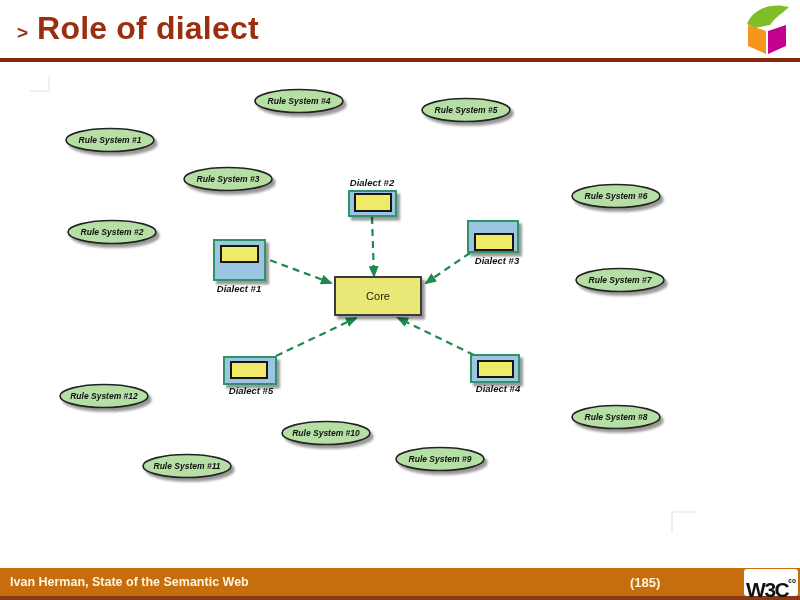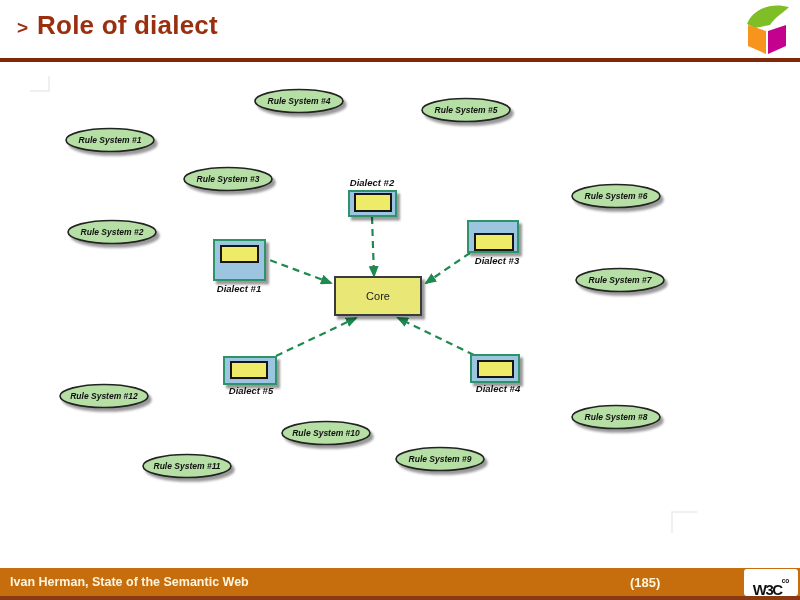--- a/index.html
+++ b/index.html
@@ -1,36 +1,36 @@
 <!DOCTYPE html>
 <html style="--title_red: #9A2F10; --rule_line: #82270A; --footer_orange: #C66D0E; --footer_edge: #8A3A12; --footer_text: #FFF5DC; --logo_orange: #F7941E; --logo_magenta: #C4008F; --logo_green: #7FBE26; --w3c_bg: #FFFFFF; --w3c_text: #111111;"><head>
 <meta charset="utf-8">
 <style>
   html,body{margin:0;padding:0;}
   .slide{position:relative;width:800px;height:600px;background:#fff;overflow:hidden;
          font-family:"Liberation Sans",sans-serif;}
   
   .header{position:absolute;top:10px;left:17px;display:flex;align-items:baseline;gap:9px;z-index:3;}
   .prompt{font-size:19px;font-weight:bold;color:var(--title_red);}
-  .title{font-size:26px;font-weight:bold;color:var(--title_red);letter-spacing:0.2px;}
+  .title{font-size:32px;font-weight:bold;color:var(--title_red);letter-spacing:0.2px;}
   .rule{position:absolute;top:58px;left:0;width:800px;height:4px;background:var(--rule_line);z-index:3;}
   .cube{position:absolute;top:5px;right:8px;width:50px;height:52px;z-index:3;}
   
   #diagram{position:absolute;left:0;top:0;z-index:1;}
   .nlabel{font:italic bold 8.5px "Liberation Sans",sans-serif;text-anchor:middle;dominant-baseline:middle;fill:#101010;}
   .dlabel{font:italic bold 9.5px "Liberation Sans",sans-serif;text-anchor:middle;fill:#101010;}
   .clabel{font:11px "Liberation Sans",sans-serif;text-anchor:middle;dominant-baseline:middle;fill:#222;}
   
   .footer{position:absolute;left:0;bottom:0;width:800px;height:32px;background:var(--footer_orange);
           border-bottom:4px solid var(--footer_edge);box-sizing:border-box;z-index:3;}
   .footer-left{position:absolute;left:10px;top:7px;font-size:12.5px;font-weight:bold;color:var(--footer_text);}
   .footer-page{position:absolute;left:630px;top:7px;font-size:13px;font-weight:bold;color:var(--footer_text);}
   .w3c-badge{position:absolute;right:2px;top:1px;width:54px;height:27px;background:var(--w3c_bg);
              border-radius:3px;display:flex;align-items:center;justify-content:center;cursor:pointer;}
-  .w3c-text{font-size:15px;font-weight:bold;color:var(--w3c_text);letter-spacing:-1.5px;line-height:1;margin-top:13px;}
+  .w3c-text{font-size:21px;font-weight:bold;color:var(--w3c_text);letter-spacing:-1.5px;line-height:1;margin-top:13px;}
   .w3c-sup{font-size:6.5px;font-weight:bold;color:var(--w3c_text);vertical-align:top;position:relative;top:-2px;letter-spacing:0;}
 </style>
 </head>
 <body>
 
 <div class="slide">
 
   <div class="header">
     <span class="prompt">&gt;</span>
     <span class="title">Role of dialect</span>

